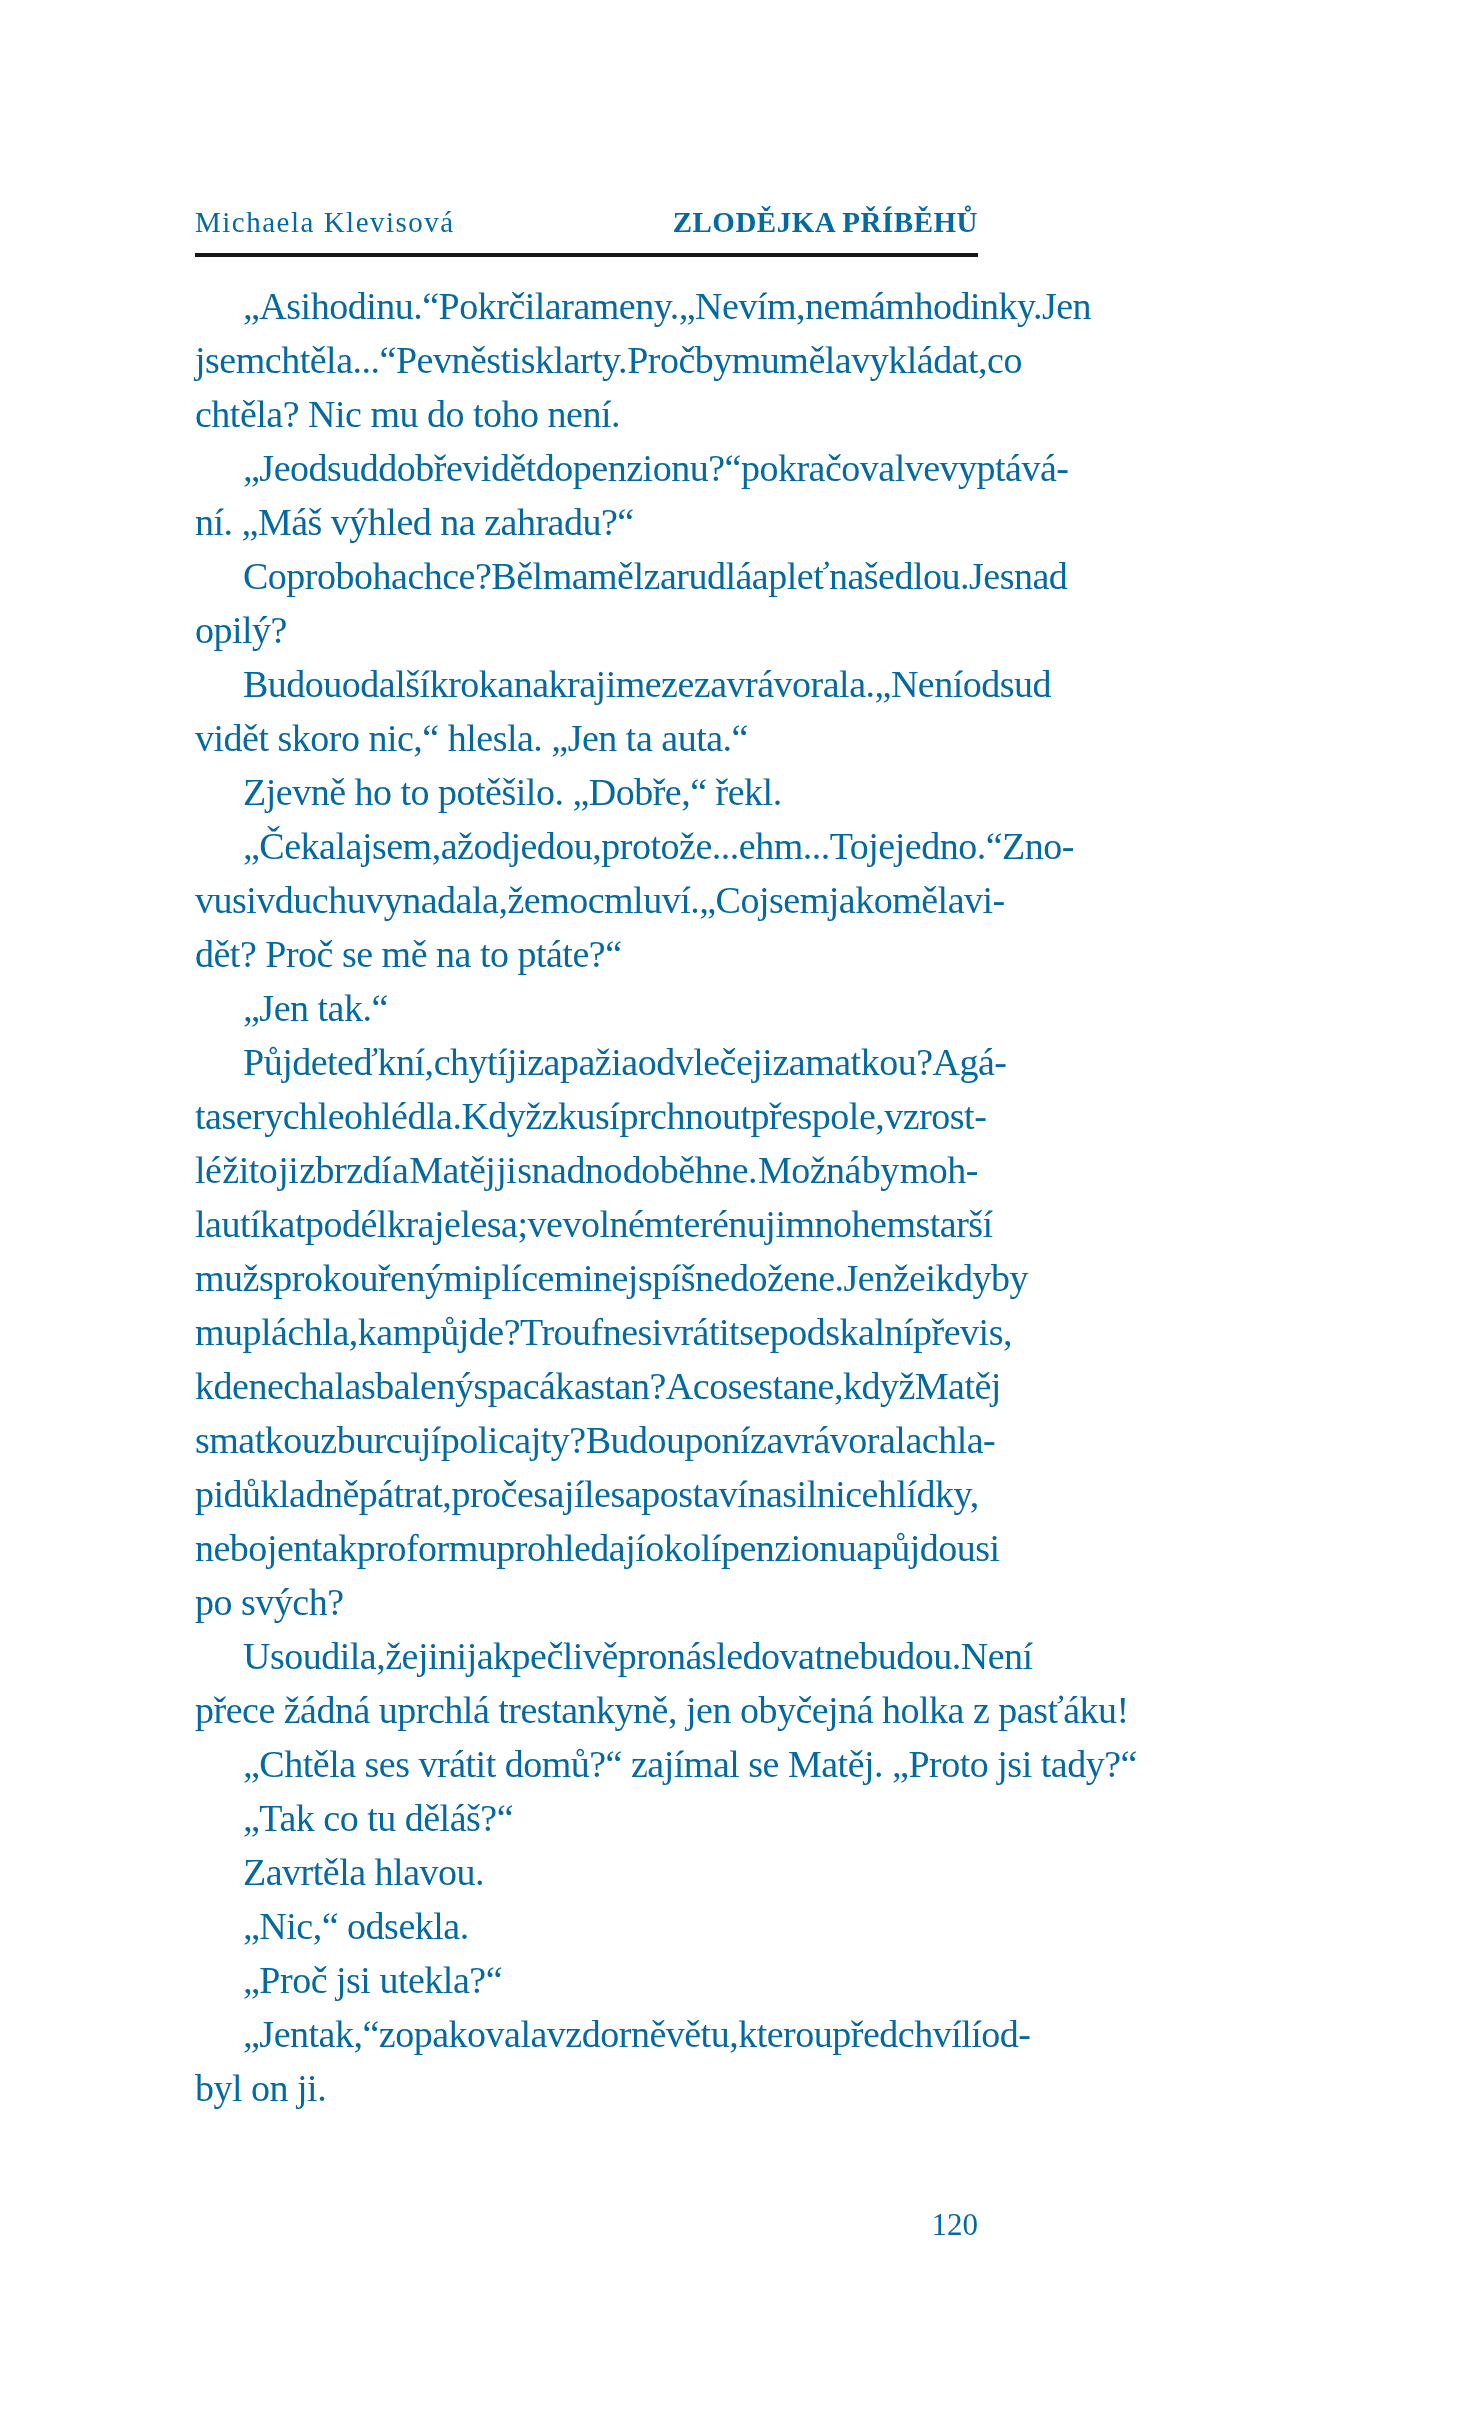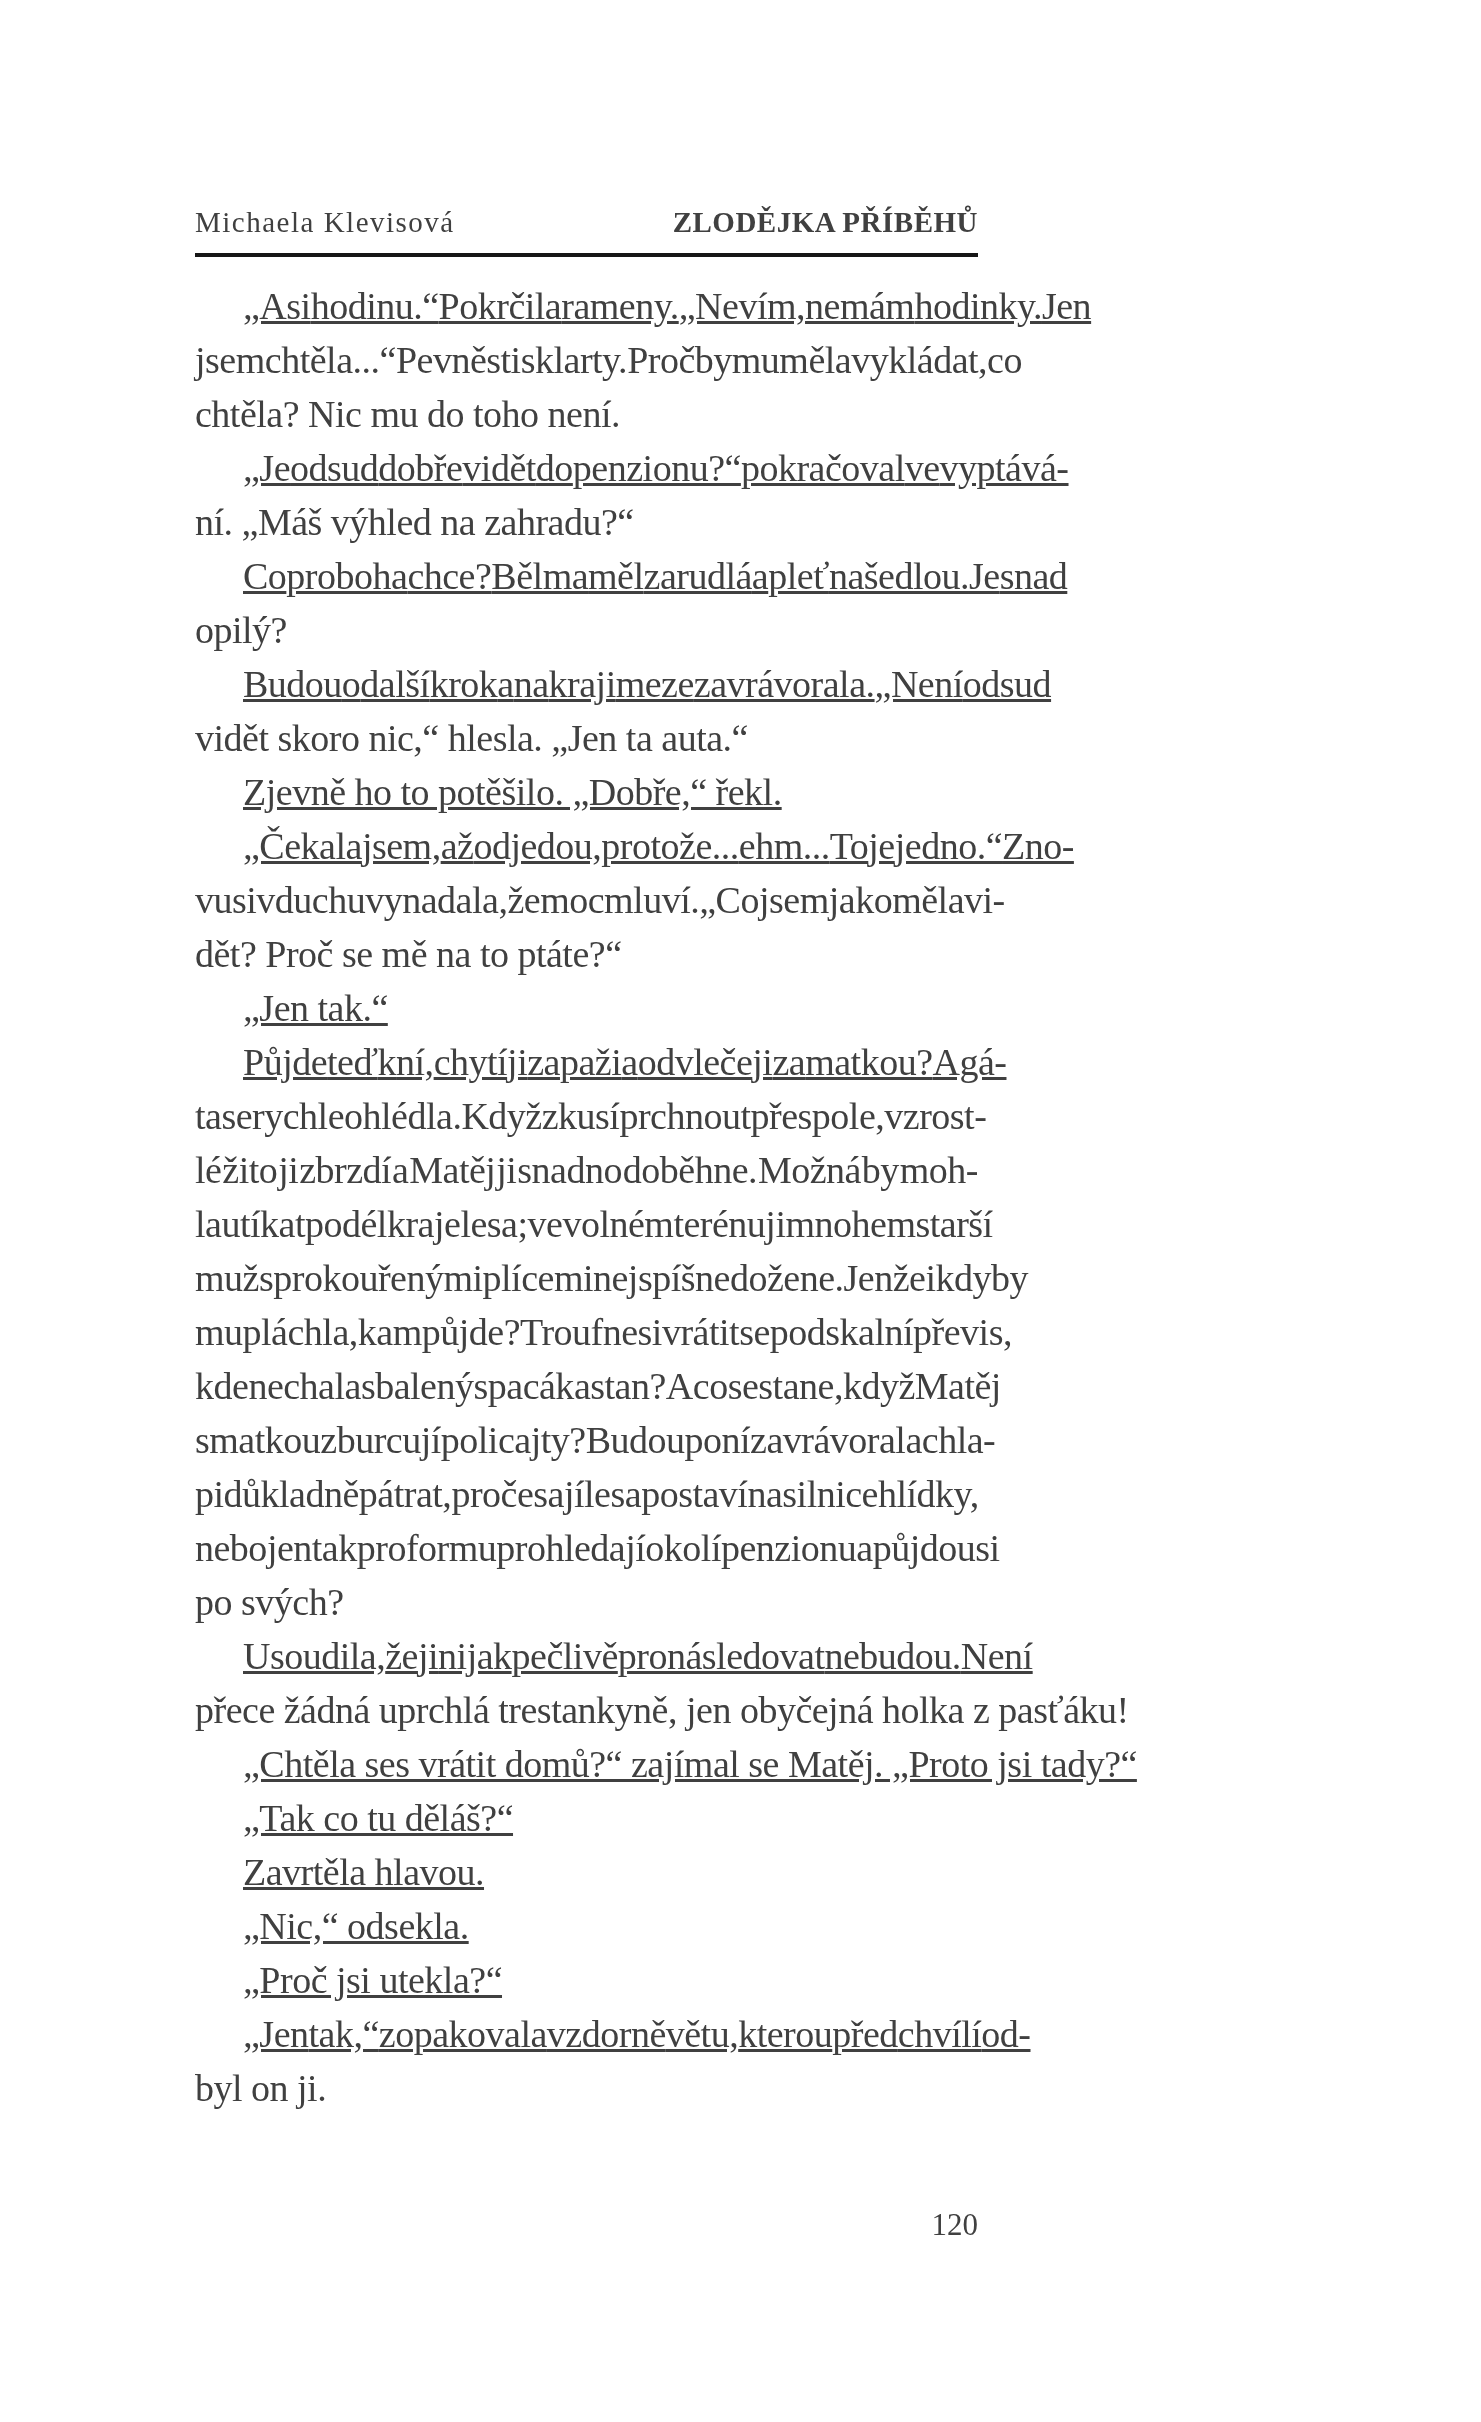--- a/index.html
+++ b/index.html
@@ -5,21 +5,21 @@
   html, body {
     margin: 0;
     padding: 0;
     background: #ffffff;
   }
   .page {
     position: relative;
     width: 1179px;
     height: 2422px;
     background: #ffffff;
-    color: #404040;
+    color: #0369a1;
     font-family: "Liberation Serif", "DejaVu Serif", serif;
     box-sizing: border-box;
     padding: 205px 201px 0 195px;
     overflow: hidden;
     border-radius: 16px;
   }
   .running-header {
     display: flex;
     justify-content: space-between;
     align-items: baseline;
@@ -52,21 +52,20 @@
   .line.fill {
     display: flex;
     justify-content: space-between;
     white-space: normal;
   }
   .line.fill span {
     white-space: nowrap;
   }
   .line.indent {
     padding-left: 48px;
-    text-decoration: underline;
   }
   .page-footer {
     margin-top: 92px;
     text-align: right;
     font-size: 31px;
     line-height: 36px;
   }
 </style>
 </head>
 <body>

